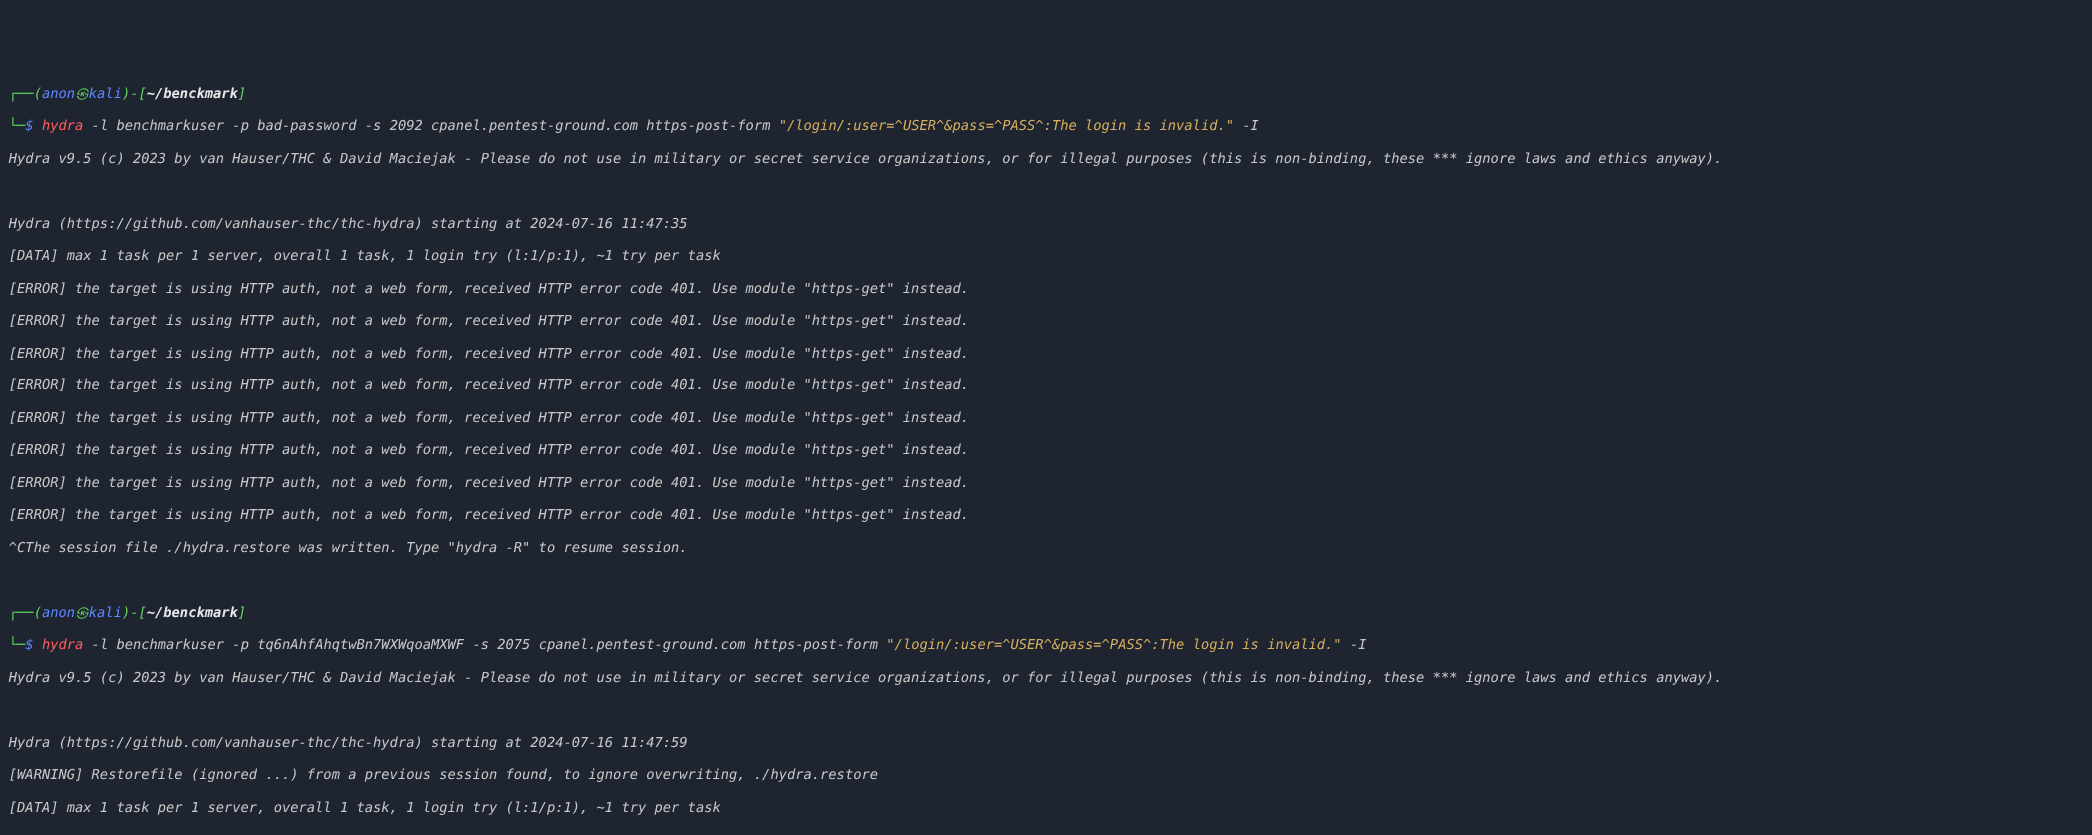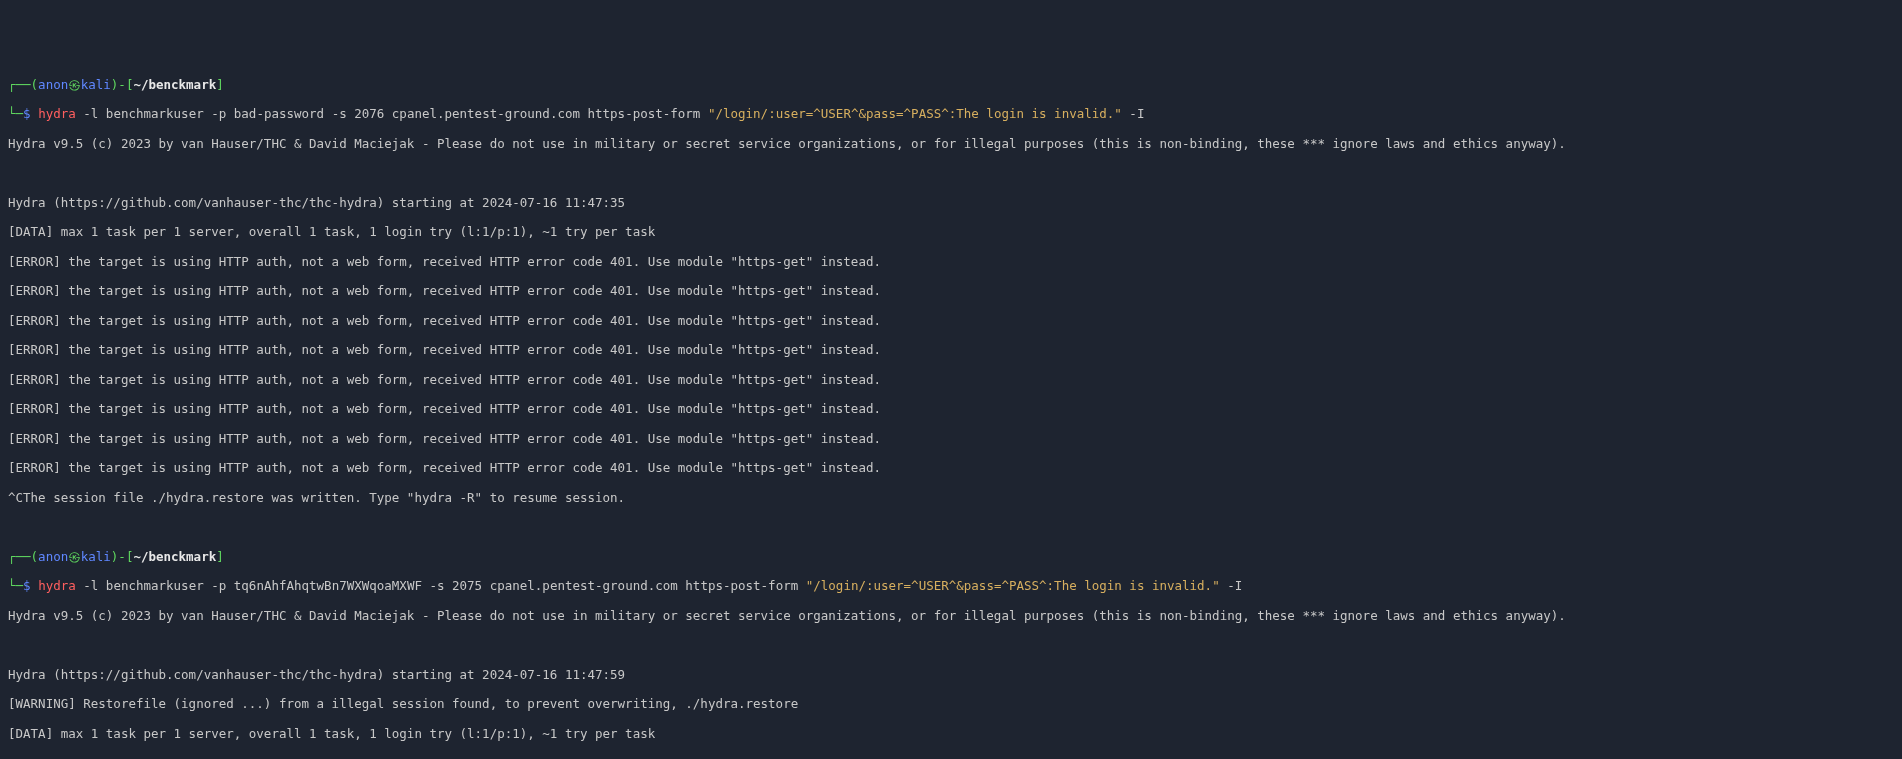--- a/index.html
+++ b/index.html
@@ -6,55 +6,55 @@
     margin: 0;
     padding: 4px 8px;
     background: #1e2430;
     color: #c8c8c8;
     font-family: "DejaVu Sans Mono", "Courier New", monospace;
     font-size: 12.5px;
     line-height: 1.18;
     white-space: pre;
     overflow-x: hidden;
   }
-  .line { display: block; }
+  .line { display: block; font-style: italic; }
   .green { color: #5fd75f; }
   .red { color: #ff5f5f; text-align: right; }
   .blue { color: #5f87ff; }
   .white { color: #e8e8e8; font-weight: bold; }
   .yellow { color: #d7af5f; }
 </style>
 </head>
 <body>
 
 
 
 <div>
 <span class="line"><span class="green">┌──(</span><span class="blue">anon</span><span class="green">㉿</span><span class="blue">kali</span><span class="green">)-[</span><span class="white">~/benckmark</span><span class="green">]</span></span>
-<span class="line"><span class="green">└─</span><span class="blue">$ </span><span class="red">hydra</span><span> -l benchmarkuser -p bad-password -s 2076 cpanel.pentest-ground.com https-post-form </span><span class="yellow">"/login/:user=^USER^&amp;pass=^PASS^:The login is invalid."</span><span> -I</span></span>
+<span class="line"><span class="green">└─</span><span class="blue">$ </span><span class="red">hydra</span><span> -l benchmarkuser -p bad-password -s 2092 cpanel.pentest-ground.com https-post-form </span><span class="yellow">"/login/:user=^USER^&amp;pass=^PASS^:The login is invalid."</span><span> -I</span></span>
 <span class="line">Hydra v9.5 (c) 2023 by van Hauser/THC &amp; David Maciejak - Please do not use in military or secret service organizations, or for illegal purposes (this is non-binding, these *** ignore laws and ethics anyway).</span>
 <span class="line"> </span>
 <span class="line">Hydra (https://github.com/vanhauser-thc/thc-hydra) starting at 2024-07-16 11:47:35</span>
 <span class="line">[DATA] max 1 task per 1 server, overall 1 task, 1 login try (l:1/p:1), ~1 try per task</span>
 <span class="line">[ERROR] the target is using HTTP auth, not a web form, received HTTP error code 401. Use module "https-get" instead.</span>
 <span class="line">[ERROR] the target is using HTTP auth, not a web form, received HTTP error code 401. Use module "https-get" instead.</span>
 <span class="line">[ERROR] the target is using HTTP auth, not a web form, received HTTP error code 401. Use module "https-get" instead.</span>
 <span class="line">[ERROR] the target is using HTTP auth, not a web form, received HTTP error code 401. Use module "https-get" instead.</span>
 <span class="line">[ERROR] the target is using HTTP auth, not a web form, received HTTP error code 401. Use module "https-get" instead.</span>
 <span class="line">[ERROR] the target is using HTTP auth, not a web form, received HTTP error code 401. Use module "https-get" instead.</span>
 <span class="line">[ERROR] the target is using HTTP auth, not a web form, received HTTP error code 401. Use module "https-get" instead.</span>
 <span class="line">[ERROR] the target is using HTTP auth, not a web form, received HTTP error code 401. Use module "https-get" instead.</span>
 <span class="line">^CThe session file ./hydra.restore was written. Type "hydra -R" to resume session.</span>
 <span class="line"> </span>
 <span class="line"><span class="green">┌──(</span><span class="blue">anon</span><span class="green">㉿</span><span class="blue">kali</span><span class="green">)-[</span><span class="white">~/benckmark</span><span class="green">]</span></span>
 <span class="line"><span class="green">└─</span><span class="blue">$ </span><span class="red">hydra</span><span> -l benchmarkuser -p tq6nAhfAhqtwBn7WXWqoaMXWF -s 2075 cpanel.pentest-ground.com https-post-form </span><span class="yellow">"/login/:user=^USER^&amp;pass=^PASS^:The login is invalid."</span><span> -I</span></span>
 <span class="line">Hydra v9.5 (c) 2023 by van Hauser/THC &amp; David Maciejak - Please do not use in military or secret service organizations, or for illegal purposes (this is non-binding, these *** ignore laws and ethics anyway).</span>
 <span class="line"> </span>
 <span class="line">Hydra (https://github.com/vanhauser-thc/thc-hydra) starting at 2024-07-16 11:47:59</span>
-<span class="line">[WARNING] Restorefile (ignored ...) from a illegal session found, to prevent overwriting, ./hydra.restore</span>
+<span class="line">[WARNING] Restorefile (ignored ...) from a previous session found, to ignore overwriting, ./hydra.restore</span>
 <span class="line">[DATA] max 1 task per 1 server, overall 1 task, 1 login try (l:1/p:1), ~1 try per task</span>
 
 
 
 
 
 
 
 
 

